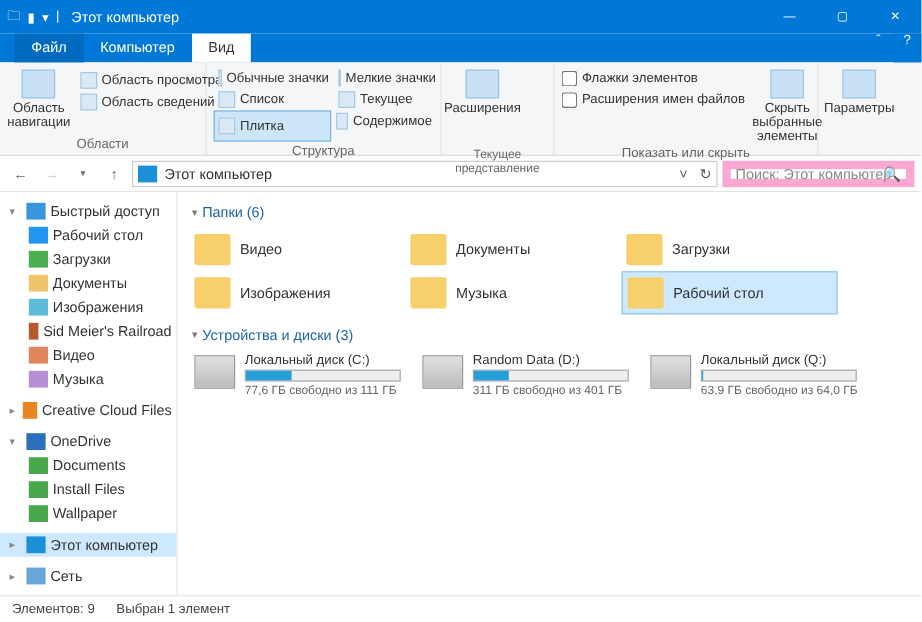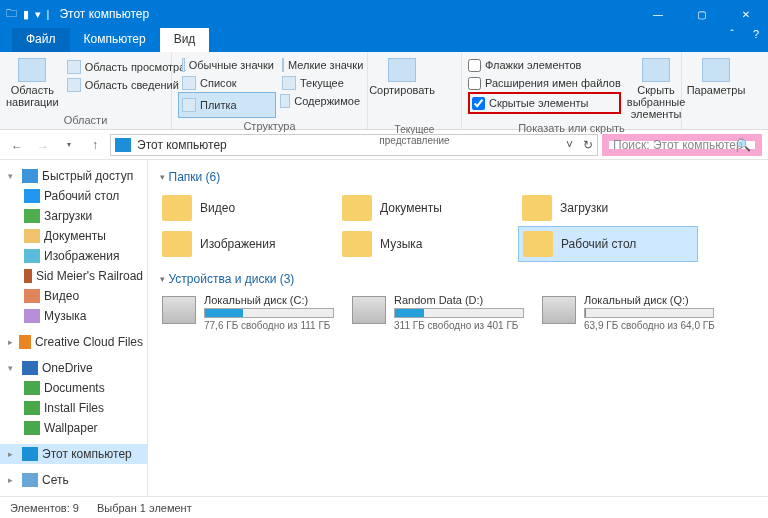--- a/index.html
+++ b/index.html
@@ -157,21 +157,21 @@
           </div>
       </div>
     </div>
     <div class="group-label">Структура</div>
   </div>
 
   <div class="group" style="width:94px;">
     <div class="group-body">
       <div class="bigbtn">
           <div class="bigicon"></div>
-          <span>Сортировать</span>
+          <span>Расширения</span>
         </div>
       <div style="display:flex;flex-direction:column;padding-top:4px;gap:2px;">
         <div class="sicon" style="width:18px;height:14px;"></div>
         <div class="sicon" style="width:18px;height:14px;"></div>
         <div class="sicon" style="width:18px;height:14px;"></div>
       </div>
     </div>
     <div class="group-label" style="font-size:10px;margin-top:18px;">Текущее представление</div>
   </div>
 
@@ -179,26 +179,20 @@
     <div class="group-body" style="gap:6px;">
       <div style="display:flex;flex-direction:column;padding-top:2px;">
         <label class="checkrow">
             <input type="checkbox" style="">
             <span>Флажки элементов</span>
           </label>
         <label class="checkrow">
             <input type="checkbox" style="">
             <span>Расширения имен файлов</span>
           </label>
-        <div class="highlight">
-          <label class="checkrow">
-              <input type="checkbox" checked="" style="">
-              <span>Скрытые элементы</span>
-            </label>
-        </div>
       </div>
       <div class="bigbtn" style="width:70px;">
           <div class="bigicon"></div>
           <span style="white-space:pre-line;">Скрыть выбранные
 элементы</span>
         </div>
     </div>
     <div class="group-label">Показать или скрыть</div>
   </div>
 

